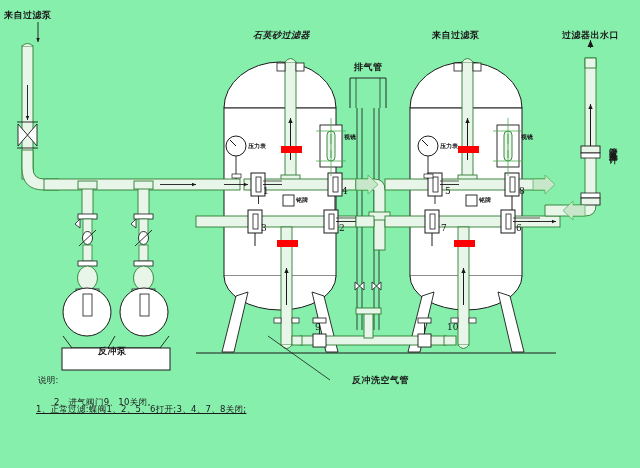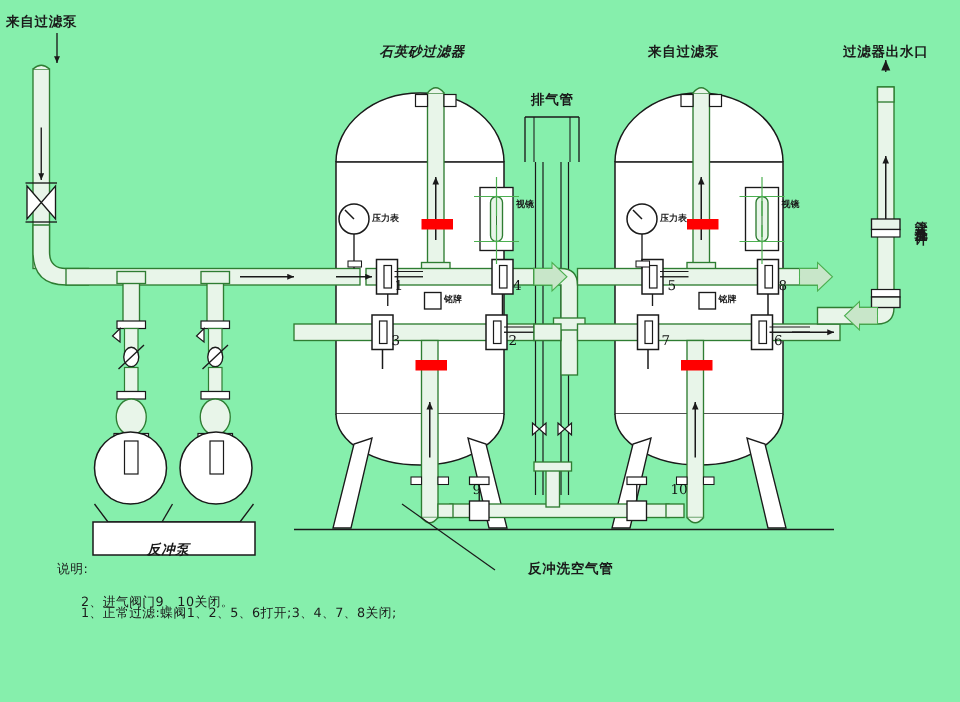--- a/index.html
+++ b/index.html
@@ -373,21 +373,21 @@
   <div class="lbl lbl-part" style="left:253px; top:30px;font-style:italic;">石英砂过滤器</div>
 
   <div class="lbl lbl-part" style="left:354px; top:62px;">排气管</div>
 
   <div class="lbl lbl-part" style="left:432px; top:30px;">来自过滤泵</div>
 
   <div class="lbl lbl-part" style="left:562px; top:30px;">过滤器出水口</div>
 
   <div class="lbl vert-text" style="left:608px; top:140px;">管式流量计</div>
 
-  <div class="lbl lbl-part" style="left:98px; top:362px;font-style:italic;">反冲泵</div>
+  <div class="lbl lbl-part" style="left:98px; top:346px;">反冲泵</div>
 
   <div class="lbl lbl-part" style="left:332px; top:375px;margin-left:20px;">反冲洗空气管</div>
 
   <div class="lbl lbl-small" style="left:344px; top:133px;">视镜</div>
   <div class="lbl lbl-small" style="left:521px; top:133px;">视镜</div>
 
   <div class="lbl lbl-small" style="left:296px; top:196px;">铭牌</div>
   <div class="lbl lbl-small" style="left:479px; top:196px;">铭牌</div>
 
   <div class="lbl lbl-small" style="left:248px; top:142px;">压力表</div>
@@ -398,17 +398,17 @@
   <div class="lbl lbl-num" style="left:261px; top:223px;">3</div>
   <div class="lbl lbl-num" style="left:342px; top:186px;">4</div>
   <div class="lbl lbl-num" style="left:445px; top:186px;">5</div>
   <div class="lbl lbl-num" style="left:516px; top:223px;">6</div>
   <div class="lbl lbl-num" style="left:441px; top:223px;">7</div>
   <div class="lbl lbl-num" style="left:519px; top:186px;">8</div>
   <div class="lbl lbl-num" style="left:315px; top:322px;">9</div>
   <div class="lbl lbl-num" style="left:447px; top:322px;">10</div>
 
   <div class="lbl lbl-note" style="left:38px; top:375px;">说明:</div>
-  <div class="lbl lbl-note" style="left:54px; top:404px;">1、正常过滤:蝶阀1、2、5、6打开;3、4、7、8关闭;</div>
+  <div class="lbl lbl-note" style="left:36px; top:404px;text-decoration:underline;">1、正常过滤:蝶阀1、2、5、6打开;3、4、7、8关闭;</div>
   <div class="lbl lbl-note" style="left:54px; top:397px;">2、进气阀门9、10关闭。</div>
 
 
 </div>
 
 </body></html>

